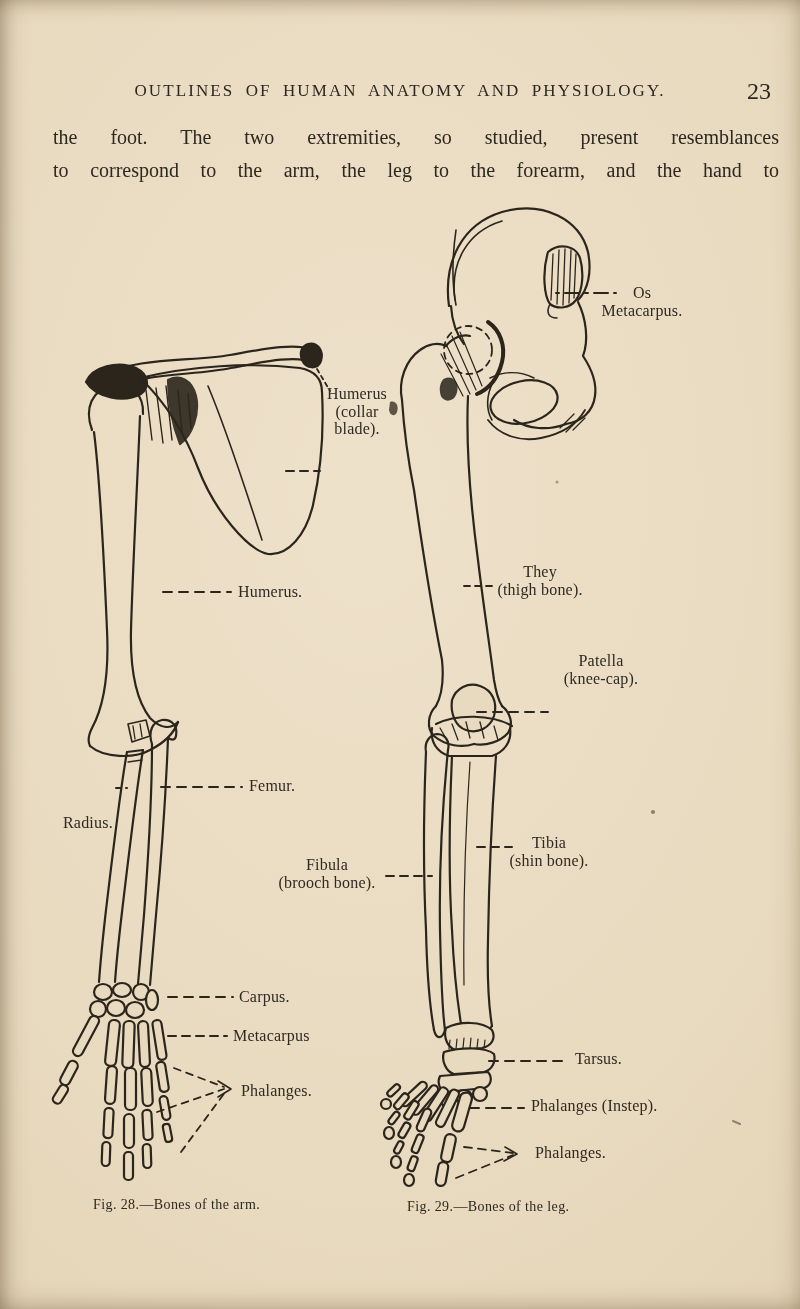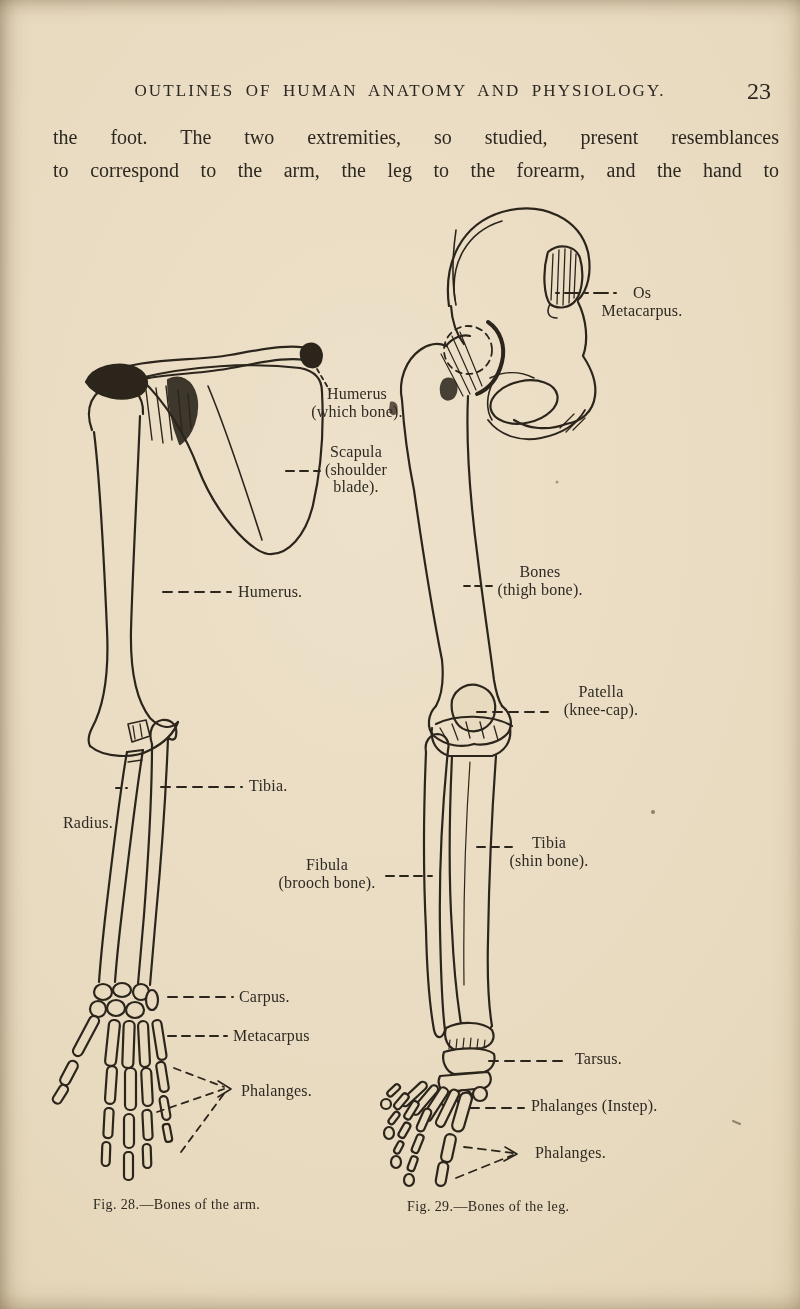--- a/index.html
+++ b/index.html
@@ -283,43 +283,38 @@
     <div class="pagenum">23</div>
   </header>
 
   <div class="body-text">
     <div class="tline">the foot.  The two extremities, so studied, present resemblances</div>
     <div class="tline">to correspond to the arm, the leg to the forearm, and the hand to</div>
   </div>
 
   <div class="lbl center" style="left:311px;top:385px;width:92px">
     <span>Humerus</span>
-    <span>(which bone).</span>
-  </div>
-  <div class="lbl center" style="left:314px;top:443px;width:84px">
-    <span>Scapula</span>
-    <span>(shoulder</span>
-    <span>blade).</span>
+    <span>(collar blade).</span>
   </div>
   <div class="lbl" style="left:238px;top:583px">Humerus.</div>
   <div class="lbl" style="left:63px;top:814px">Radius.</div>
-  <div class="lbl" style="left:249px;top:777px">Tibia.</div>
+  <div class="lbl" style="left:249px;top:777px">Femur.</div>
   <div class="lbl" style="left:239px;top:988px">Carpus.</div>
   <div class="lbl" style="left:233px;top:1027px">Metacarpus</div>
   <div class="lbl" style="left:241px;top:1082px">Phalanges.</div>
 
   <div class="lbl center" style="left:592px;top:284px;width:100px">
     <span>Os</span>
     <span>Metacarpus.</span>
   </div>
   <div class="lbl center" style="left:492px;top:563px;width:96px">
-    <span>Bones</span>
+    <span>They</span>
     <span>(thigh bone).</span>
   </div>
-  <div class="lbl center" style="left:556px;top:683px;width:90px">
+  <div class="lbl center" style="left:556px;top:652px;width:90px">
     <span>Patella</span>
     <span>(knee-cap).</span>
   </div>
   <div class="lbl center" style="left:503px;top:834px;width:92px">
     <span>Tibia</span>
     <span>(shin bone).</span>
   </div>
   <div class="lbl center" style="left:274px;top:856px;width:106px">
     <span>Fibula</span>
     <span>(brooch bone).</span>

